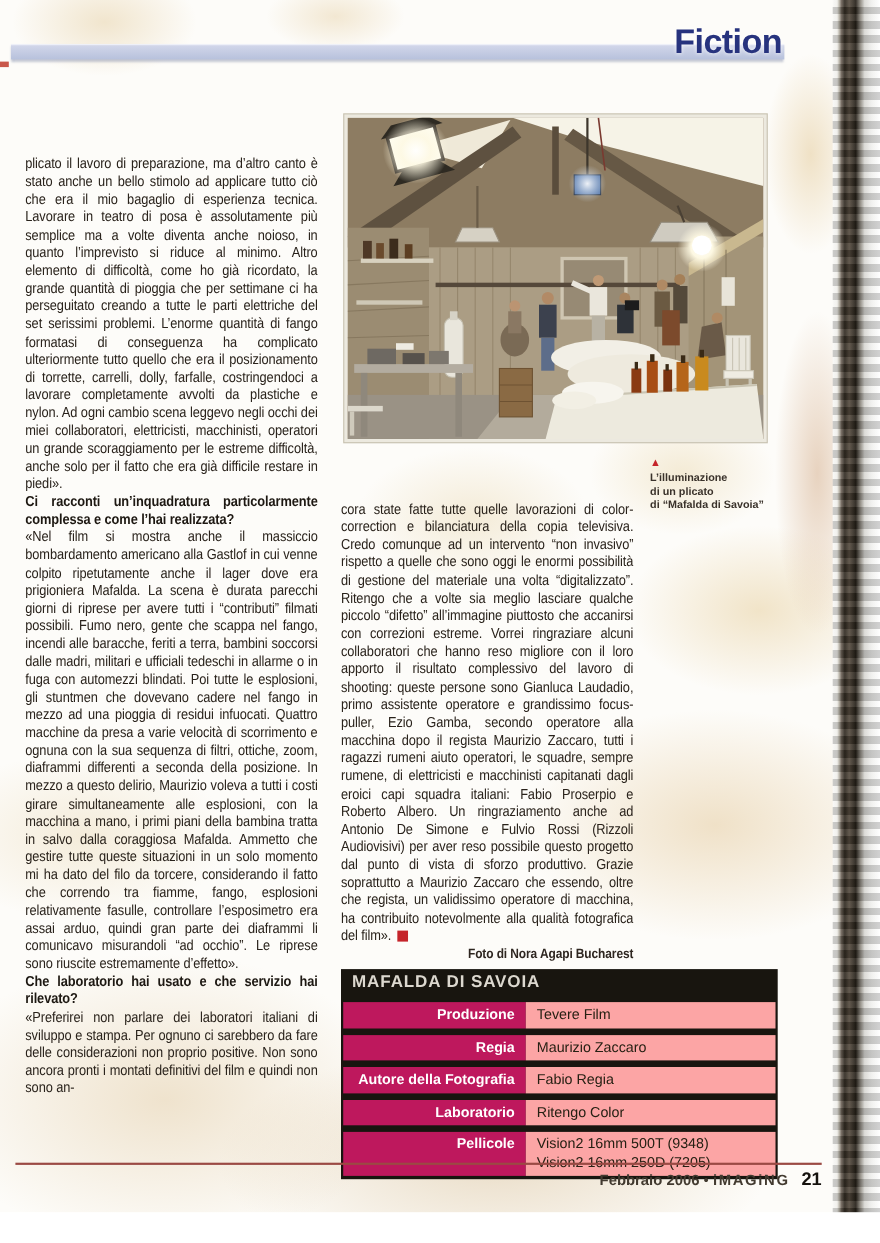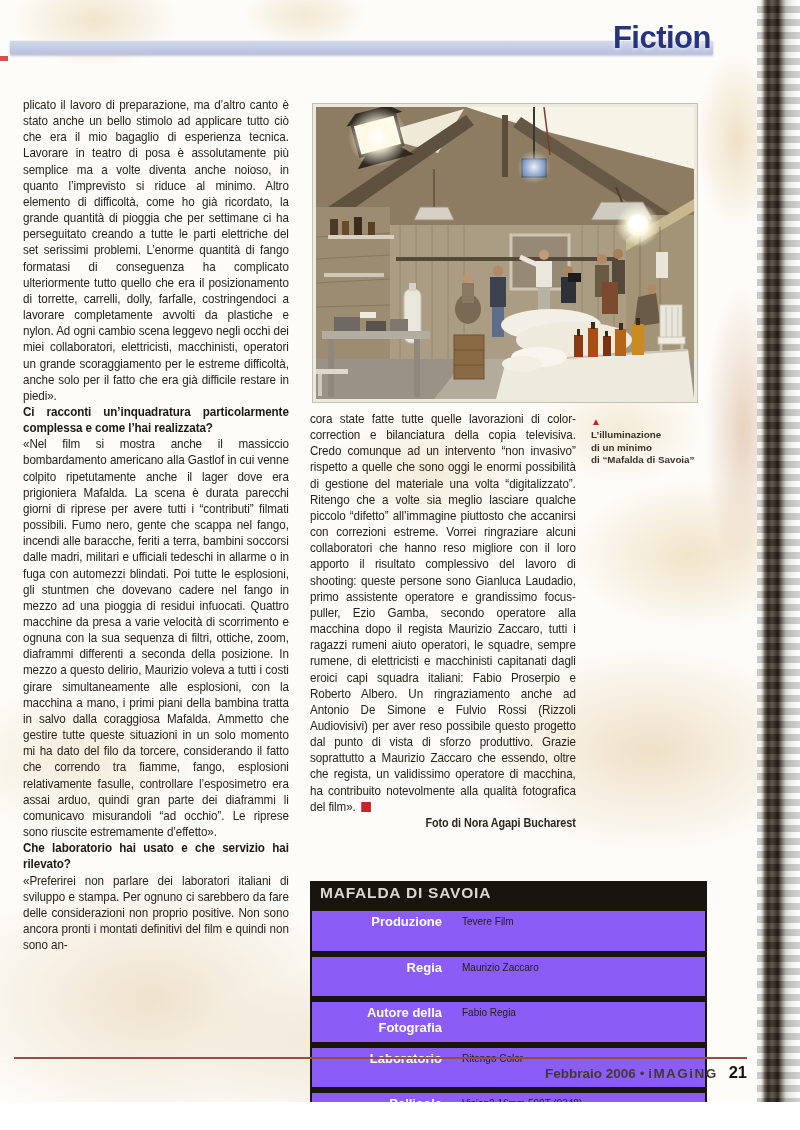--- a/index.html
+++ b/index.html
@@ -22,21 +22,21 @@
   }
   
   .header-bar{position:absolute;left:10px;top:40px;width:703px;height:13px;
     background:linear-gradient(#d2d7ea,#b7c1dc);border-top:1px solid #eef0f8;
     box-shadow:0 2px 2px rgba(120,130,165,.45);}
   .fiction{position:absolute;left:0;top:20px;width:711px;text-align:right;
     font-size:31px;font-weight:bold;color:#27337e;letter-spacing:-.5px;
     text-shadow:0 0 4px rgba(255,255,255,.9);}
   .edge-tick{position:absolute;left:0;top:56px;width:8px;height:5px;background:#c0392b;opacity:.85;}
   
-  .col{position:absolute;}
+  .col{position:absolute;margin-top:44px;}
   .col-left{left:23px;top:97px;width:266px;height:942px;overflow:hidden;}
   .col-right{left:310px;top:411px;width:266px;height:460px;overflow:hidden;}
   .coltext{width:301px;transform:scaleX(.883);transform-origin:0 0;
     font-size:13.2px;line-height:16.15px;text-align:justify;letter-spacing:-.1px;color:#29221b;}
   .coltext p{margin:0;}
   .q{font-weight:bold;color:#1d1812;}
   .credit{margin-top:3px;text-align:right;font-weight:bold;font-size:12.3px;color:#2e2620;}
   .endsq{display:inline-block;width:11px;height:10px;background:#c5242a;margin-left:6px;transform:translateY(1px);}
   
   .photo{position:absolute;left:313px;top:104px;width:384px;height:298px;
@@ -44,23 +44,23 @@
   .photo svg{display:block;width:378px;height:292px;}
   
   .caption{position:absolute;left:591px;top:417px;width:120px;}
   .cap-tri{display:block;color:#c5242a;font-size:10px;line-height:10px;margin-bottom:2px;}
   .cap-line{display:block;font-size:9.8px;font-weight:bold;color:#3a322b;line-height:12.5px;}
   
   .info-table{position:absolute;left:310px;top:881px;width:397px;background:#18150f;padding:2px 2px 3px 2px;box-sizing:border-box;}
   .t-title{color:#dcd8cf;font-weight:bold;font-size:15.5px;letter-spacing:.8px;padding:1px 8px 3px 8px;}
   .t-row{display:flex;margin-top:6px;}
   .t-row:first-of-type{margin-top:2px;}
-  .t-label{width:140px;background:#8b5cf6;color:#ffffff;font-weight:bold;font-size:13px;
+  .t-label{width:166px;background:#be185d;color:#ffffff;font-weight:bold;font-size:13px;
     text-align:right;padding:3px 10px 4px 4px;box-sizing:border-box;}
-  .t-value{flex:1;background:#8b5cf6;color:#262013;font-size:10px;padding:3px 4px 20px 10px;}
+  .t-value{flex:1;background:#fca5a5;color:#262013;font-size:13px;padding:3px 4px 4px 10px;}
   .t-value span{display:block;line-height:16.5px;}
   
   .footer-rule{position:absolute;left:14px;top:1057px;width:733px;height:2px;background:#9b4a44;}
   .footer{position:absolute;left:0;top:1063px;width:747px;text-align:right;color:#423a30;font-size:13.5px;}
   .footer .mag{font-weight:bold;letter-spacing:1.5px;}
   .footer .date{font-weight:bold;}
   .footer .pn{font-weight:bold;font-size:16.5px;color:#15120e;margin-left:7px;margin-top:48px;}
   
   .page-edge{position:absolute;left:757px;top:0;width:43px;height:1106px;
     background:linear-gradient(90deg,#f8f8f6 0,#f0efeb 4px,#b9b4a8 6px,#6b6157 8px,#2f2920 11px,#564c40 15px,#241f17 21px,#8a857c 25px,#d9d8d4 29px,#efefed 35px,#ffffff 43px);}
@@ -228,21 +228,21 @@
       <line x1="138" y1="243" x2="168" y2="243" stroke="#6e5232"></line>
         <line x1="138" y1="258" x2="168" y2="258" stroke="#6e5232"></line>
       <rect x="0" y="262" width="32" height="5" fill="#dcd8cc"></rect>
         <rect x="2" y="267" width="4" height="22" fill="#cfcabc"></rect>
     </svg>
   </div>
 
   <div class="caption">
     <span class="cap-tri">▲</span>
     <span class="cap-line">L’illuminazione</span>
-    <span class="cap-line">di un minimo</span>
+    <span class="cap-line">di un plicato</span>
     <span class="cap-line">di “Mafalda di Savoia”</span>
   </div>
 
   <div class="col col-right">
     <div class="coltext">
       <p><span>cora state fatte tutte quelle lavorazioni di color-correction e bilanciatura della copia televisiva. Credo comunque ad un intervento “non invasivo” rispetto a quelle che sono oggi le enormi possibilità di gestione del materiale una volta “digitalizzato”. Ritengo che a volte sia meglio lasciare qualche piccolo “difetto” all’immagine piuttosto che accanirsi con correzioni estreme. Vorrei ringraziare alcuni collaboratori che hanno reso migliore con il loro apporto il risultato complessivo del lavoro di shooting: queste persone sono Gianluca Laudadio, primo assistente operatore e grandissimo focus-puller, Ezio Gamba, secondo operatore alla macchina dopo il regista Maurizio Zaccaro, tutti i ragazzi rumeni aiuto operatori, le squadre, sempre rumene, di elettricisti e macchinisti capitanati dagli eroici capi squadra italiani: Fabio Proserpio e Roberto Albero. Un ringraziamento anche ad Antonio De Simone e Fulvio Rossi (Rizzoli Audiovisivi) per aver reso possibile questo progetto dal punto di vista di sforzo produttivo. Grazie soprattutto a Maurizio Zaccaro che essendo, oltre che regista, un validissimo operatore di macchina, ha contribuito notevolmente alla qualità fotografica del film».</span><span class="endsq"></span></p>
       <p class="credit">Foto di Nora Agapi Bucharest</p>
     </div>
   </div>
 

